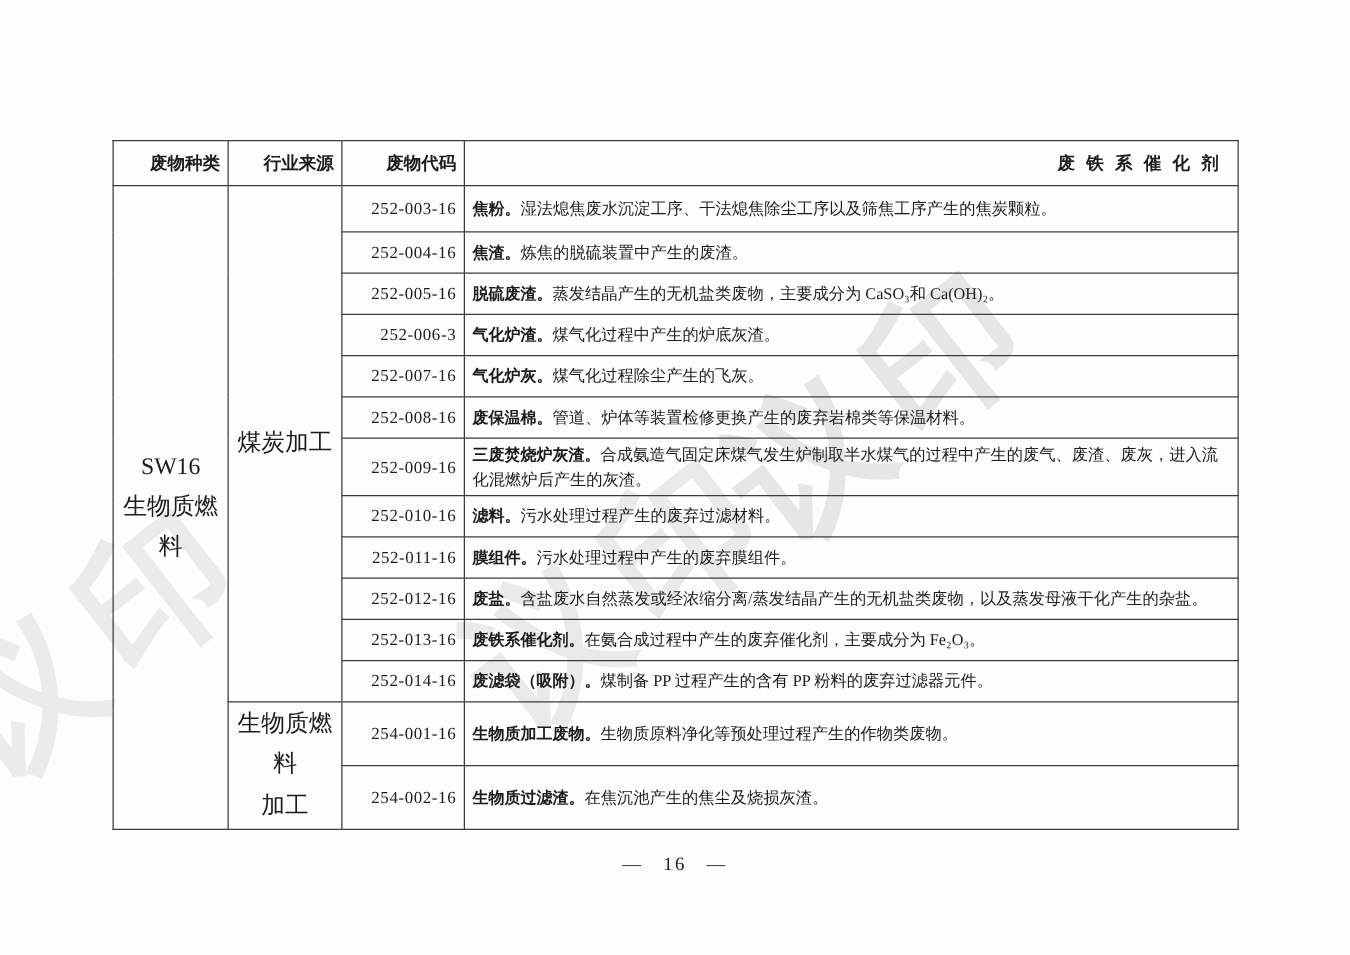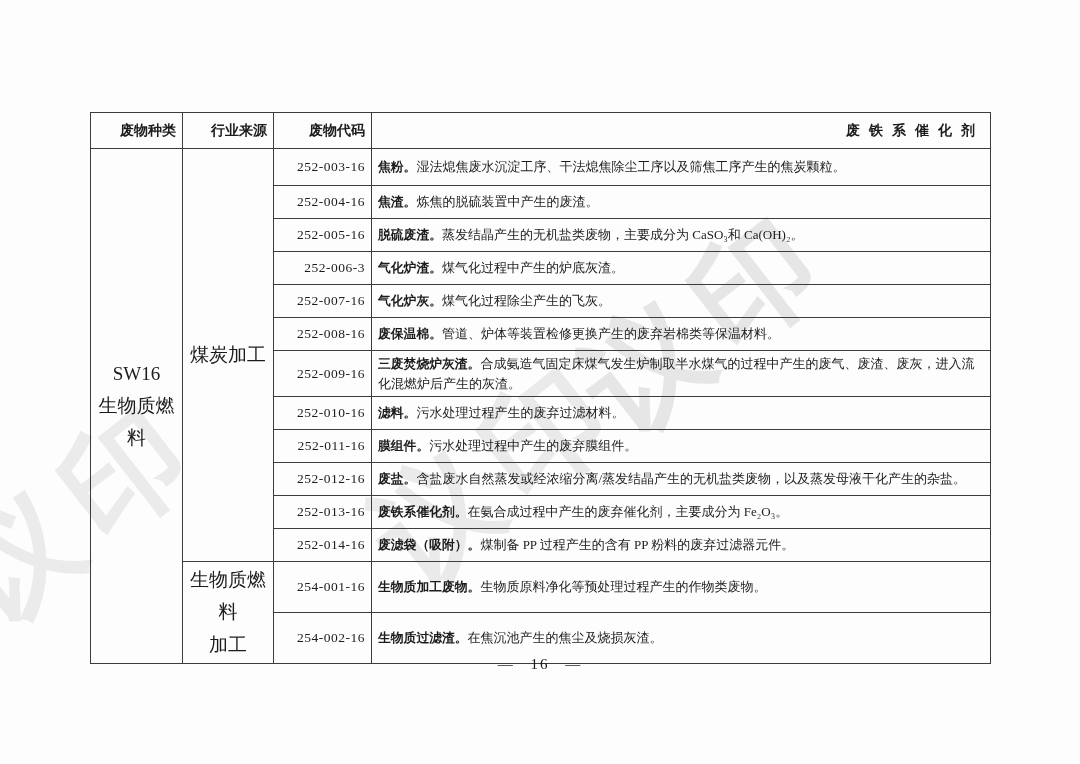--- a/index.html
+++ b/index.html
@@ -70,21 +70,21 @@
     font-weight:700;
     font-family:"Liberation Sans","DejaVu Sans",sans-serif;
     font-size:12.8px;
     margin-top:33px;
   }
   tr.h37{height:37px;}
   tr.h33{height:33px;padding-left:40px;}
   tr.h46{height:46px;}
   .footer{
     position:absolute;
-    left:0;right:0;top:656px;
+    left:0;right:0;top:684px;
     text-align:center;
     font-size:15px;
     letter-spacing:2px;
     word-spacing:10px;
     z-index:2;
   }
 </style>
 </head>
 <body>
 

